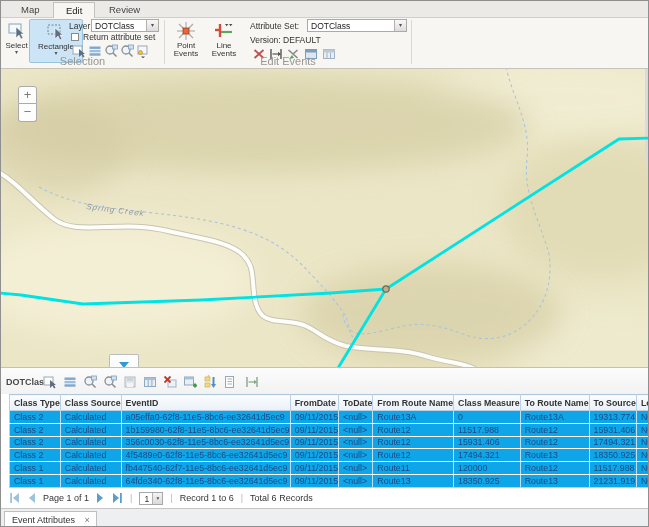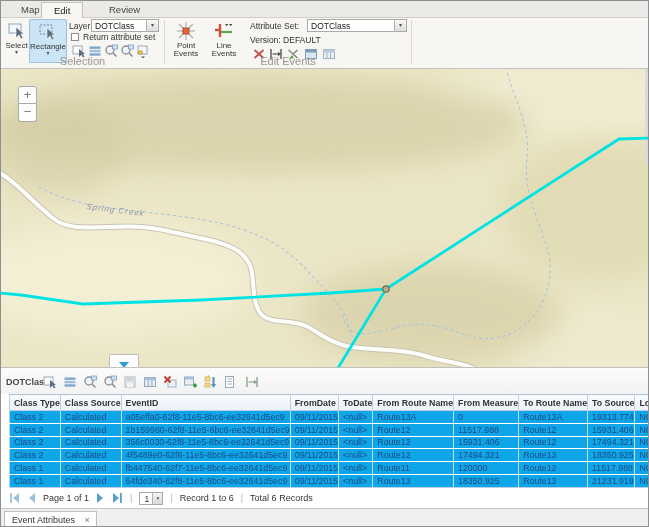--- a/index.html
+++ b/index.html
@@ -58,35 +58,35 @@
   .footer-tab { position:absolute; left:3px; top:2px; height:18px; background:#fff; border:1px solid #bfbfbf; border-bottom:none; padding:3px 6px 0 7px; font-size:9px; color:#333; }
   .footer-tab .close { margin-left:7px; color:#777; font-size:9px; cursor:default; }
 </style>
 </head>
 <body>
 
 <div class="app">
 
   <div class="tabstrip">
     <div class="rtab" style="left:8px;">Map</div>
-    <div class="rtab active" style="left:40px;">Edit</div>
+    <div class="rtab active" style="left:52px;">Edit</div>
     <div class="rtab" style="left:96px;">Review</div>
   </div>
 
   <div class="ribbon-body">
 
     <div class="tool-btn" style="left:3px; width:25px;">
       <svg class="big-ico" width="20" height="20" viewBox="0 0 20 20">
         <rect x="2" y="3" width="12" height="9" fill="#f4f9fd" stroke="#8aa4bd" stroke-width="1"></rect>
         <polygon points="9,6 9,17 12,14 14,18 16,17 14,13 17,13" fill="#5f6f80" stroke="#fff" stroke-width="0.6"></polygon>
       </svg>
       <span class="lbl">Select</span>
       <span class="caret">▾</span>
     </div>
-    <div class="tool-btn selected" style="left:28px; width:38px;">
+    <div class="tool-btn selected" style="left:28px; width:54px;">
       <svg class="big-ico" width="20" height="20" viewBox="0 0 20 20">
         <rect x="2" y="3" width="12" height="9" fill="none" stroke="#6f8496" stroke-width="1" stroke-dasharray="2,1.5"></rect>
         <polygon points="9,6 9,17 12,14 14,18 16,17 14,13 17,13" fill="#5f6f80" stroke="#fff" stroke-width="0.6"></polygon>
       </svg>
       <span class="lbl">Rectangle</span>
       <span class="caret">▾</span>
     </div>
 
     <span class="mini-label" style="left:68px; top:3px;">Layer:</span>
     <div class="combo" style="left:90px; top:1px; width:68px;">
@@ -305,21 +305,21 @@
         <col style="width:58px">
     </colgroup>
     <thead>
       <tr>
         <th>Class Type</th>
         <th>Class Source</th>
         <th>EventID</th>
         <th>FromDate</th>
         <th>ToDate</th>
         <th>From Route Name</th>
-        <th>From Measure</th>
+        <th>Class Measure</th>
         <th>To Route Name</th>
         <th>To Source</th>
         <th>Location Error</th>
       </tr>
     </thead>
     <tbody>
       <tr>
         <td>Class 2</td>
           <td>Calculated</td>
           <td>a05effa0-62f8-11e5-8bc6-ee32641d5ec9</td>

